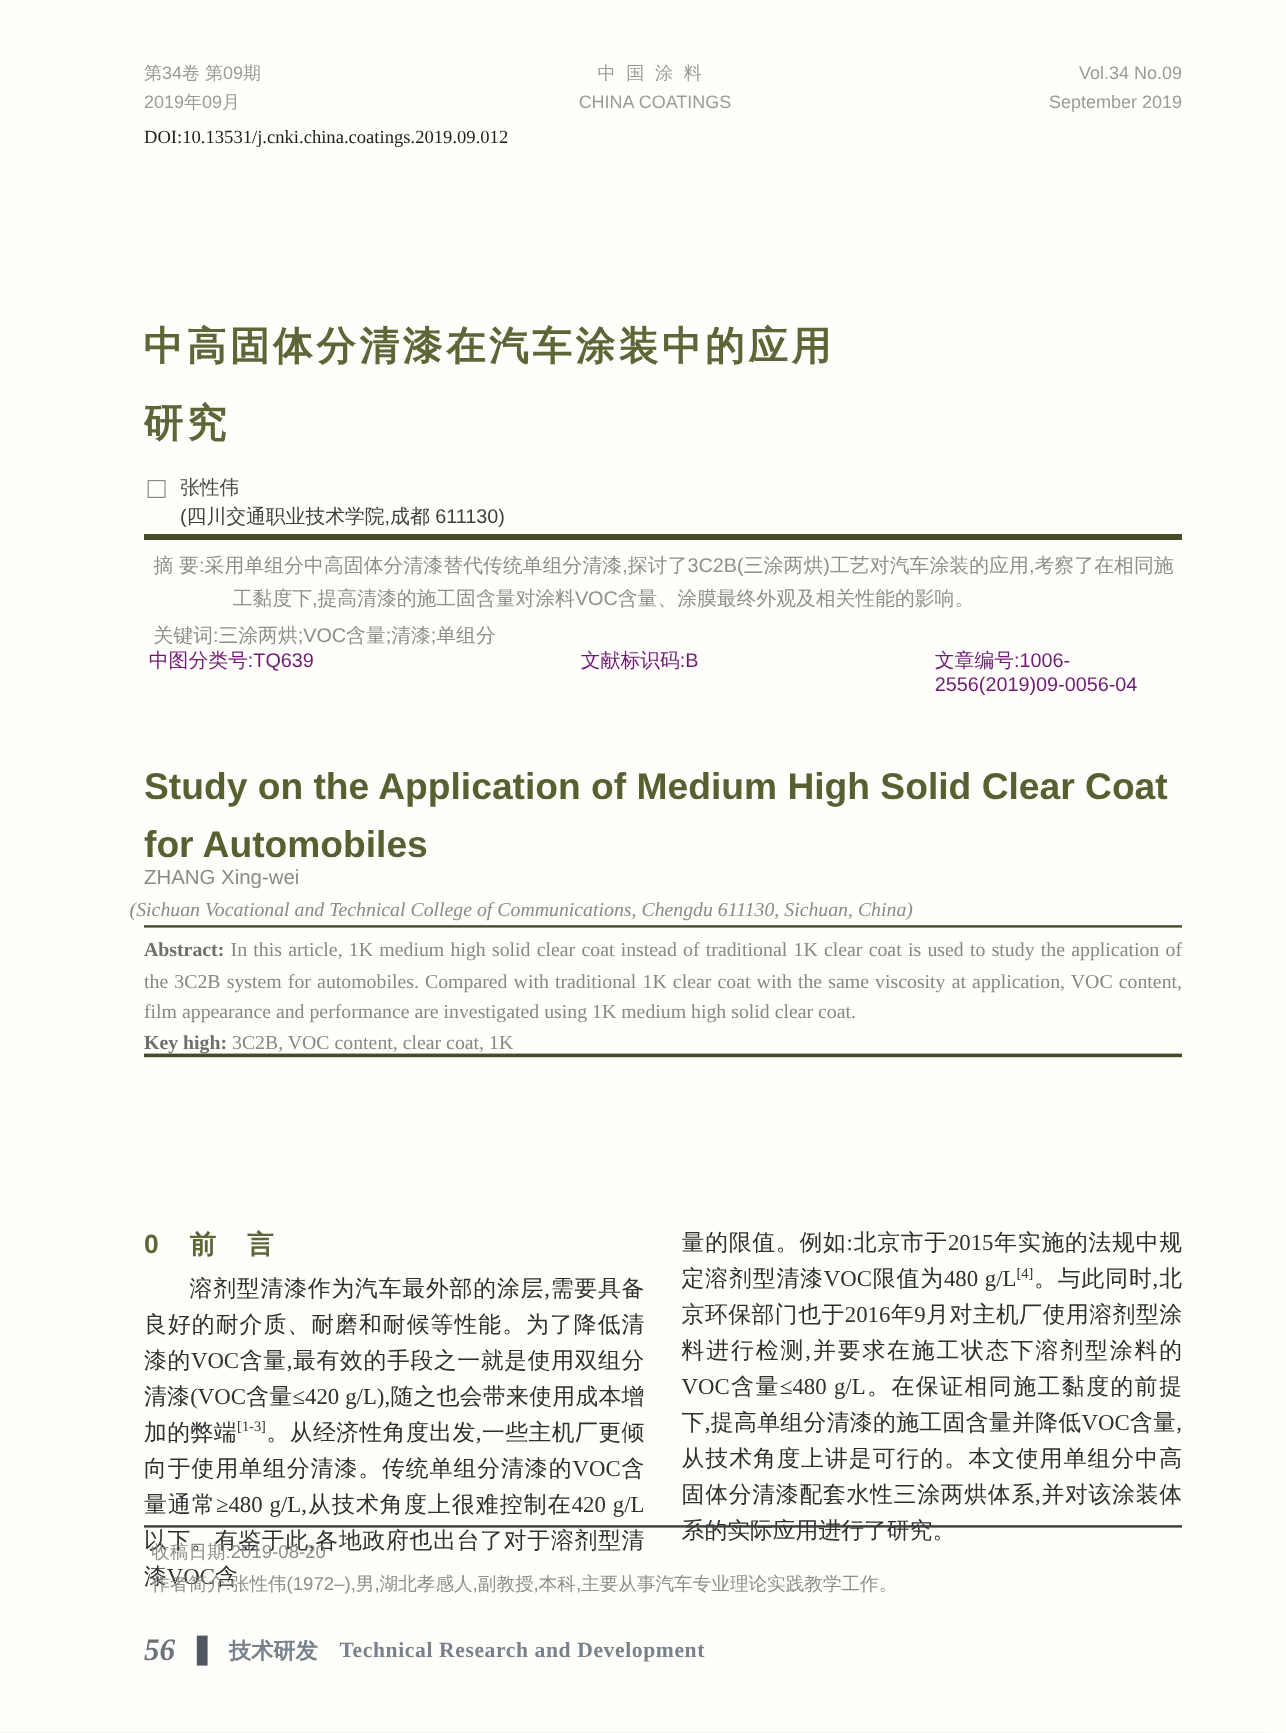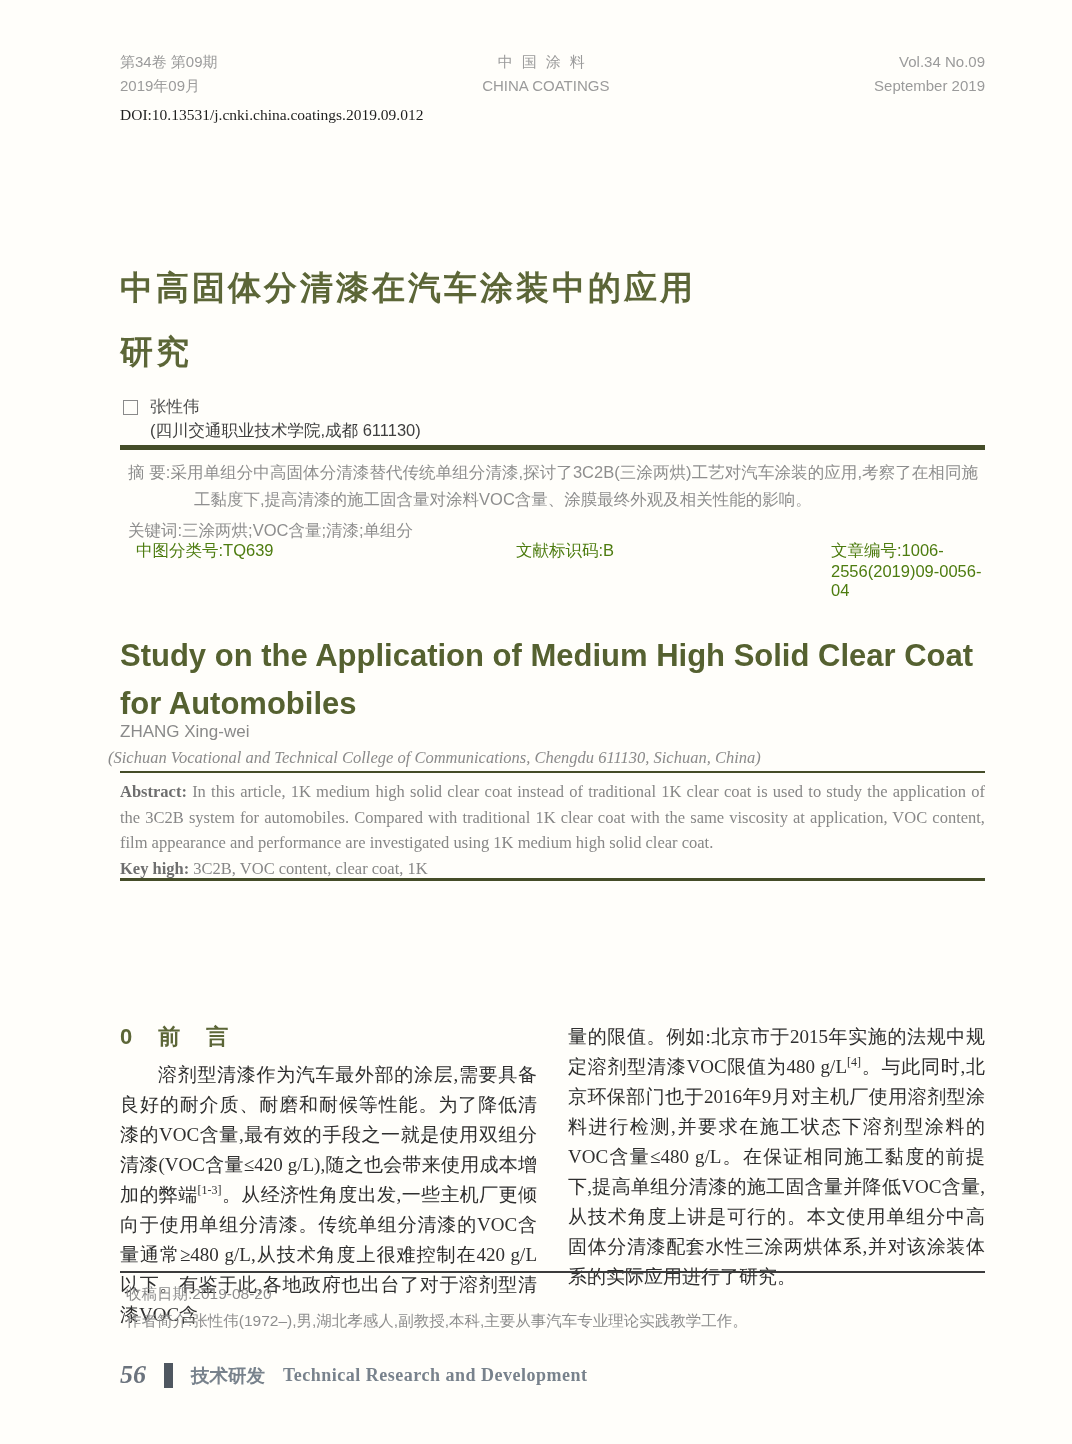--- a/index.html
+++ b/index.html
@@ -5,21 +5,21 @@
   * { margin:0; padding:0; box-sizing:border-box; }
   html,body { background:#e9e9e6; }
   .page {
     position:relative;
     width:1072px; height:1444px;
     margin:0 auto;
     background:#fffefa;
     overflow:hidden;
     font-family:"Liberation Serif", serif;
   }
-  .abs { position:absolute;gap:20px; }
+  .abs { position:absolute; }
 
   
   .jheader { left:120px; top:50px; width:865px; display:flex; justify-content:space-between;
              color:#9b9b9b; font-size:15px; line-height:24px; font-family:"Liberation Sans", sans-serif; }
   .jheader .col-center { text-align:center; }
   .jheader .col-center .cn { letter-spacing:9px; }
   .jheader .col-right { text-align:right; }
   .doi-line { left:120px; top:106px; color:#1e1e1e; font-size:15.5px; font-family:"Liberation Serif", serif; }
 
   
@@ -31,21 +31,21 @@
   .author-box { display:inline-block; width:15px; height:15px; border:1.5px solid #8a8a8a; }
   .affil-cn { left:150px; top:420px; color:#3f3f3f; font-size:16.5px; font-family:"Liberation Sans", sans-serif; }
 
   .rule1 { left:120px; top:445px; width:865px; height:5px; background:#454d28; }
 
   
   .abs-cn { left:128px; top:459px; width:850px; color:#8e8e8e; font-size:16.5px; line-height:26.5px;
             font-family:"Liberation Sans", sans-serif; }
   .abs-cn .hang { padding-left:66px; text-indent:-66px; text-align:justify; }
   .abs-cn .kw { margin-top:5px; padding-left:0; }
-  .clc-row { left:136px; top:540px; width:850px; display:flex; color:#4d7c0f; font-size:16.5px;
+  .clc-row { left:124px; top:540px; width:850px; display:flex; color:#701a75; font-size:16.5px;
              font-family:"Liberation Sans", sans-serif; }
   .clc-row .c1 { width:360px; }
   .clc-row .c2 { width:295px; }
   .clc-row .c3 { flex:1; }
 
   
   .en-title { left:120px; top:632px; width:880px; color:#556130;
               font-family:"Liberation Sans", sans-serif; font-weight:bold;
               font-size:31px; line-height:48px; letter-spacing:0px; }
   .en-author { left:120px; top:722px; color:#8a8a8a; font-size:17px; font-family:"Liberation Sans", sans-serif; }

